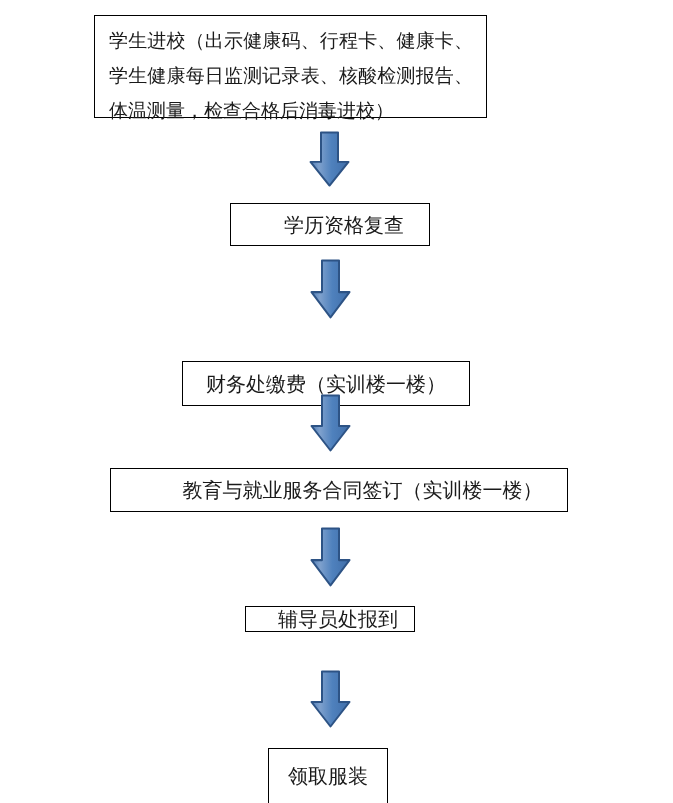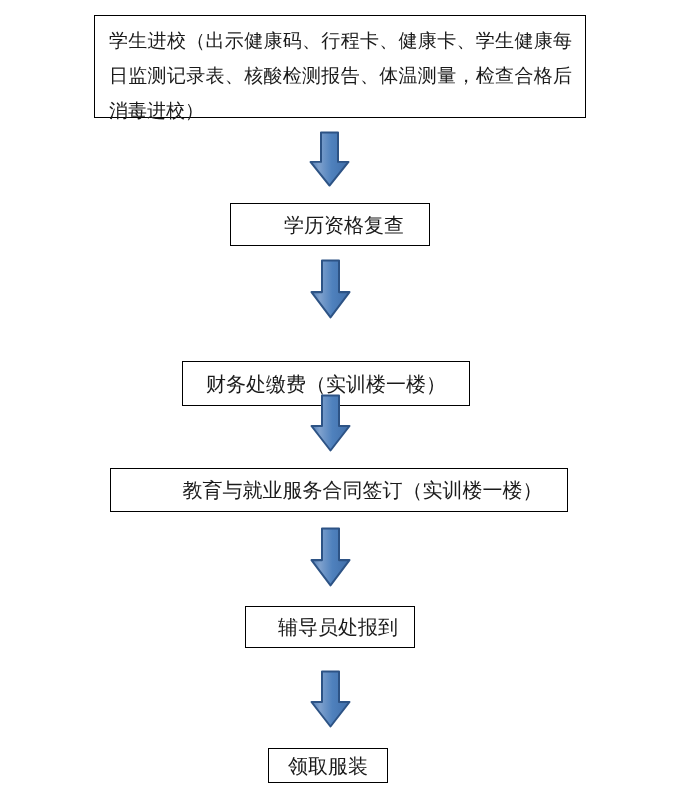--- a/index.html
+++ b/index.html
@@ -30,26 +30,26 @@
     white-space: nowrap;
   }
   .box.multiline {
     display: block;
     text-align: justify;
     white-space: normal;
     font-size: 19px;
     line-height: 35px;
     padding: 7px 13px 7px 14px;
   }
-  .box1 { left: 94px;  top: 15px;  width: 492px; height: 103px; }
+  .box1 { left: 94px;  top: 15px;  width: 393px; height: 103px; }
   .box2 { left: 230px; top: 203px; width: 200px; height: 43px; padding-left: 28px; }
   .box3 { left: 182px; top: 337px; width: 288px; height: 45px; margin-top: 24px; }
   .box4 { left: 110px; top: 468px; width: 458px; height: 44px; padding-left: 47px; }
-  .box5 { left: 245px; top: 606px; width: 170px; height: 42px; padding-left: 16px; }
-  .box6 { left: 268px; top: 748px; width: 120px; height: 35px; }
+  .box5 { left: 245px; top: 606px; width: 170px; height: 26px; padding-left: 16px; }
+  .box6 { left: 268px; top: 748px; width: 120px; height: 56px; }
 
   .arrow {
     position: absolute;
     width: 42px;
     display: block;
   }
   .arrow1 { left: 308px; top: 131px; height: 56px; }
   .arrow2 { left: 309px; top: 259px; height: 60px; }
   .arrow3 { left: 309px; top: 394px; height: 58px; }
   .arrow4 { left: 309px; top: 527px; height: 60px; }

